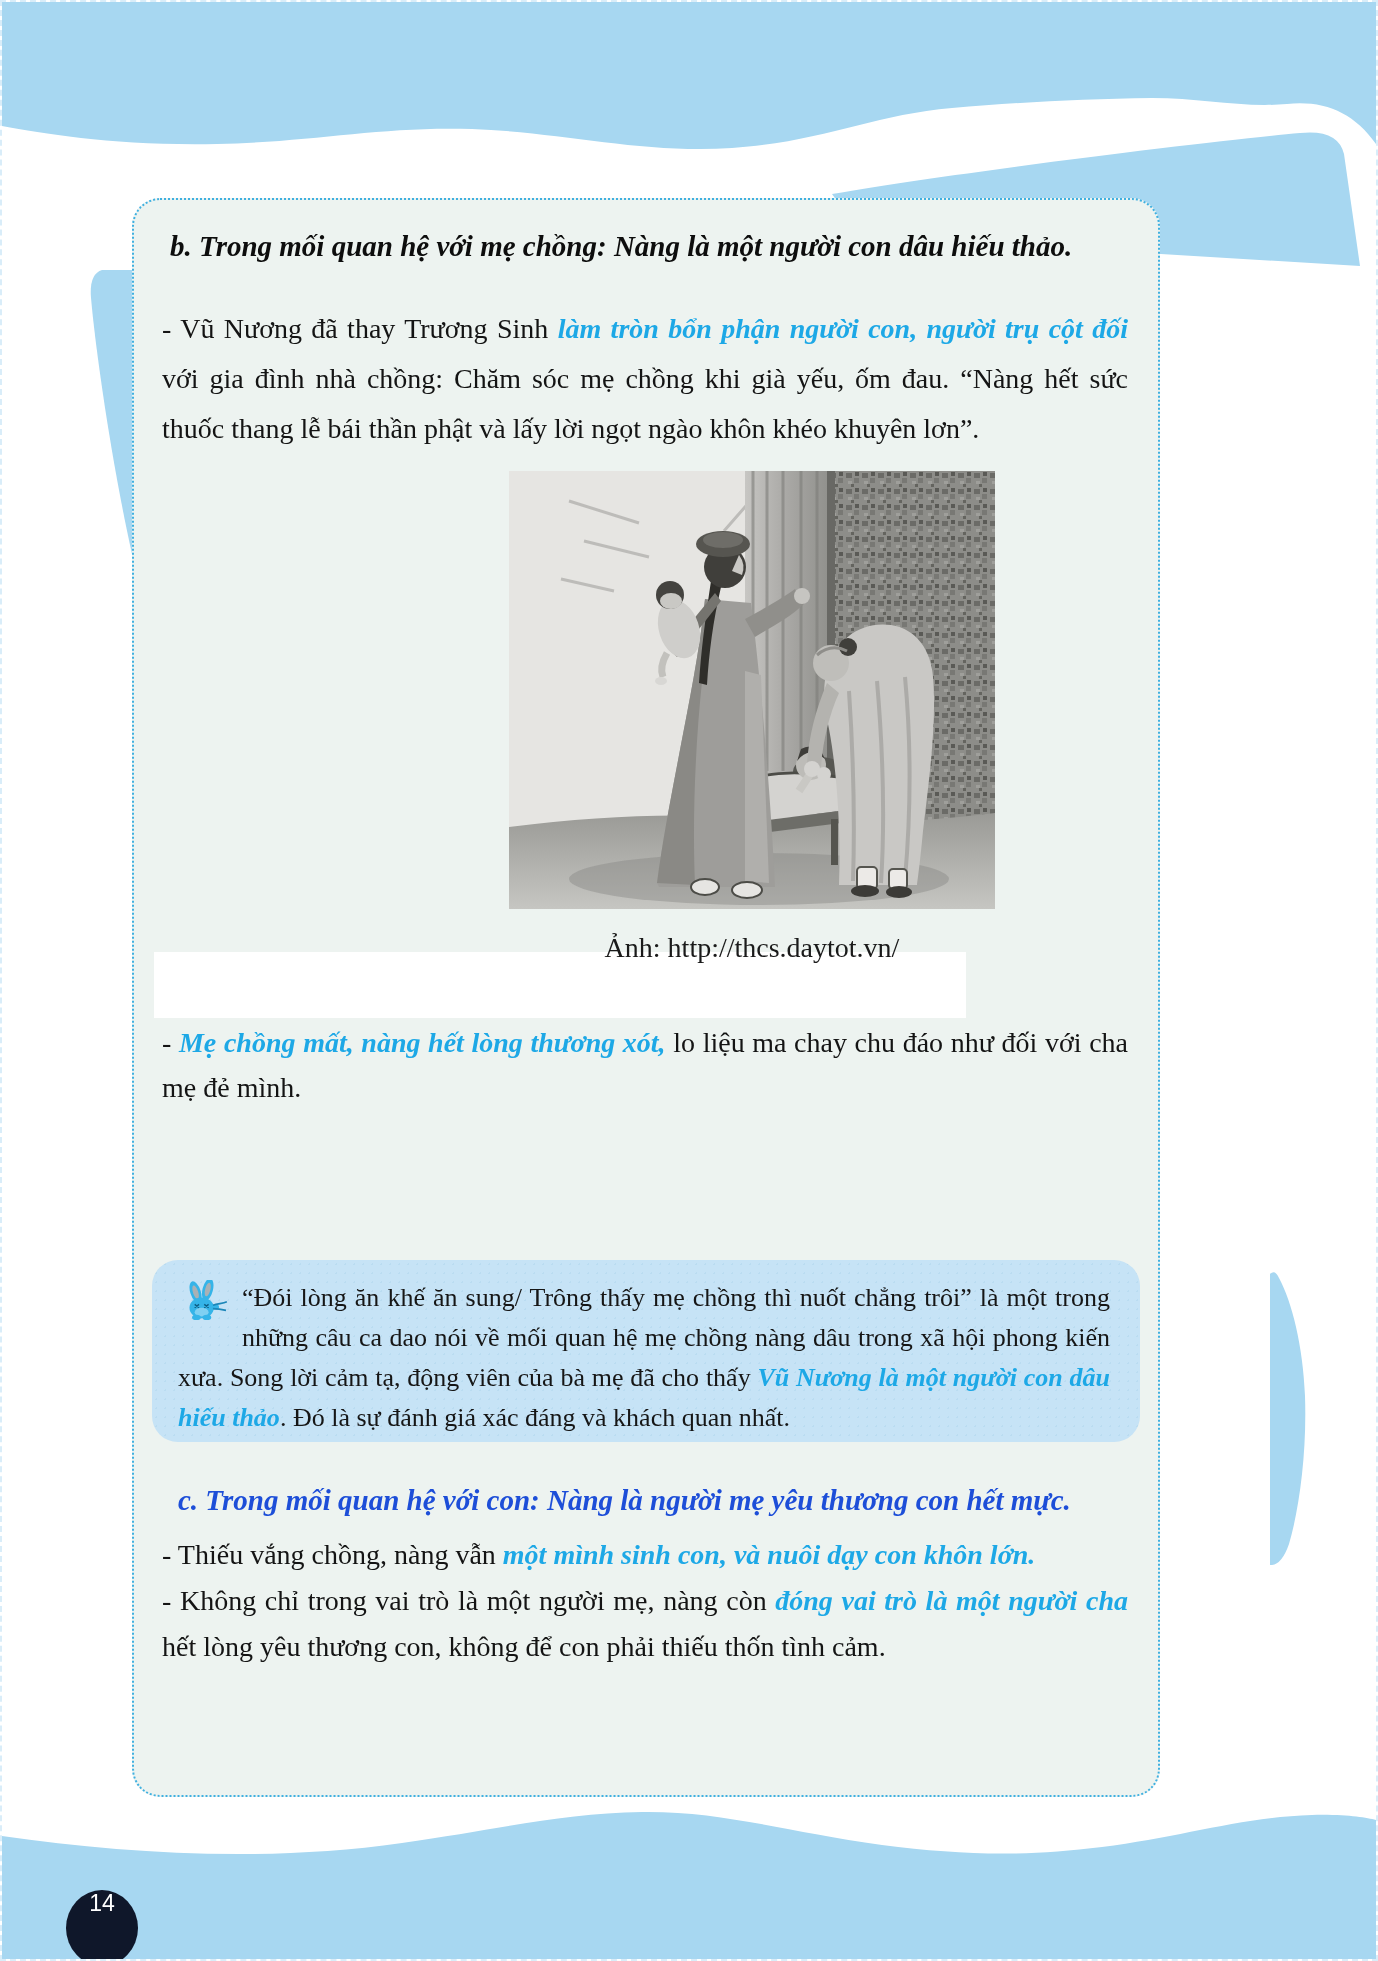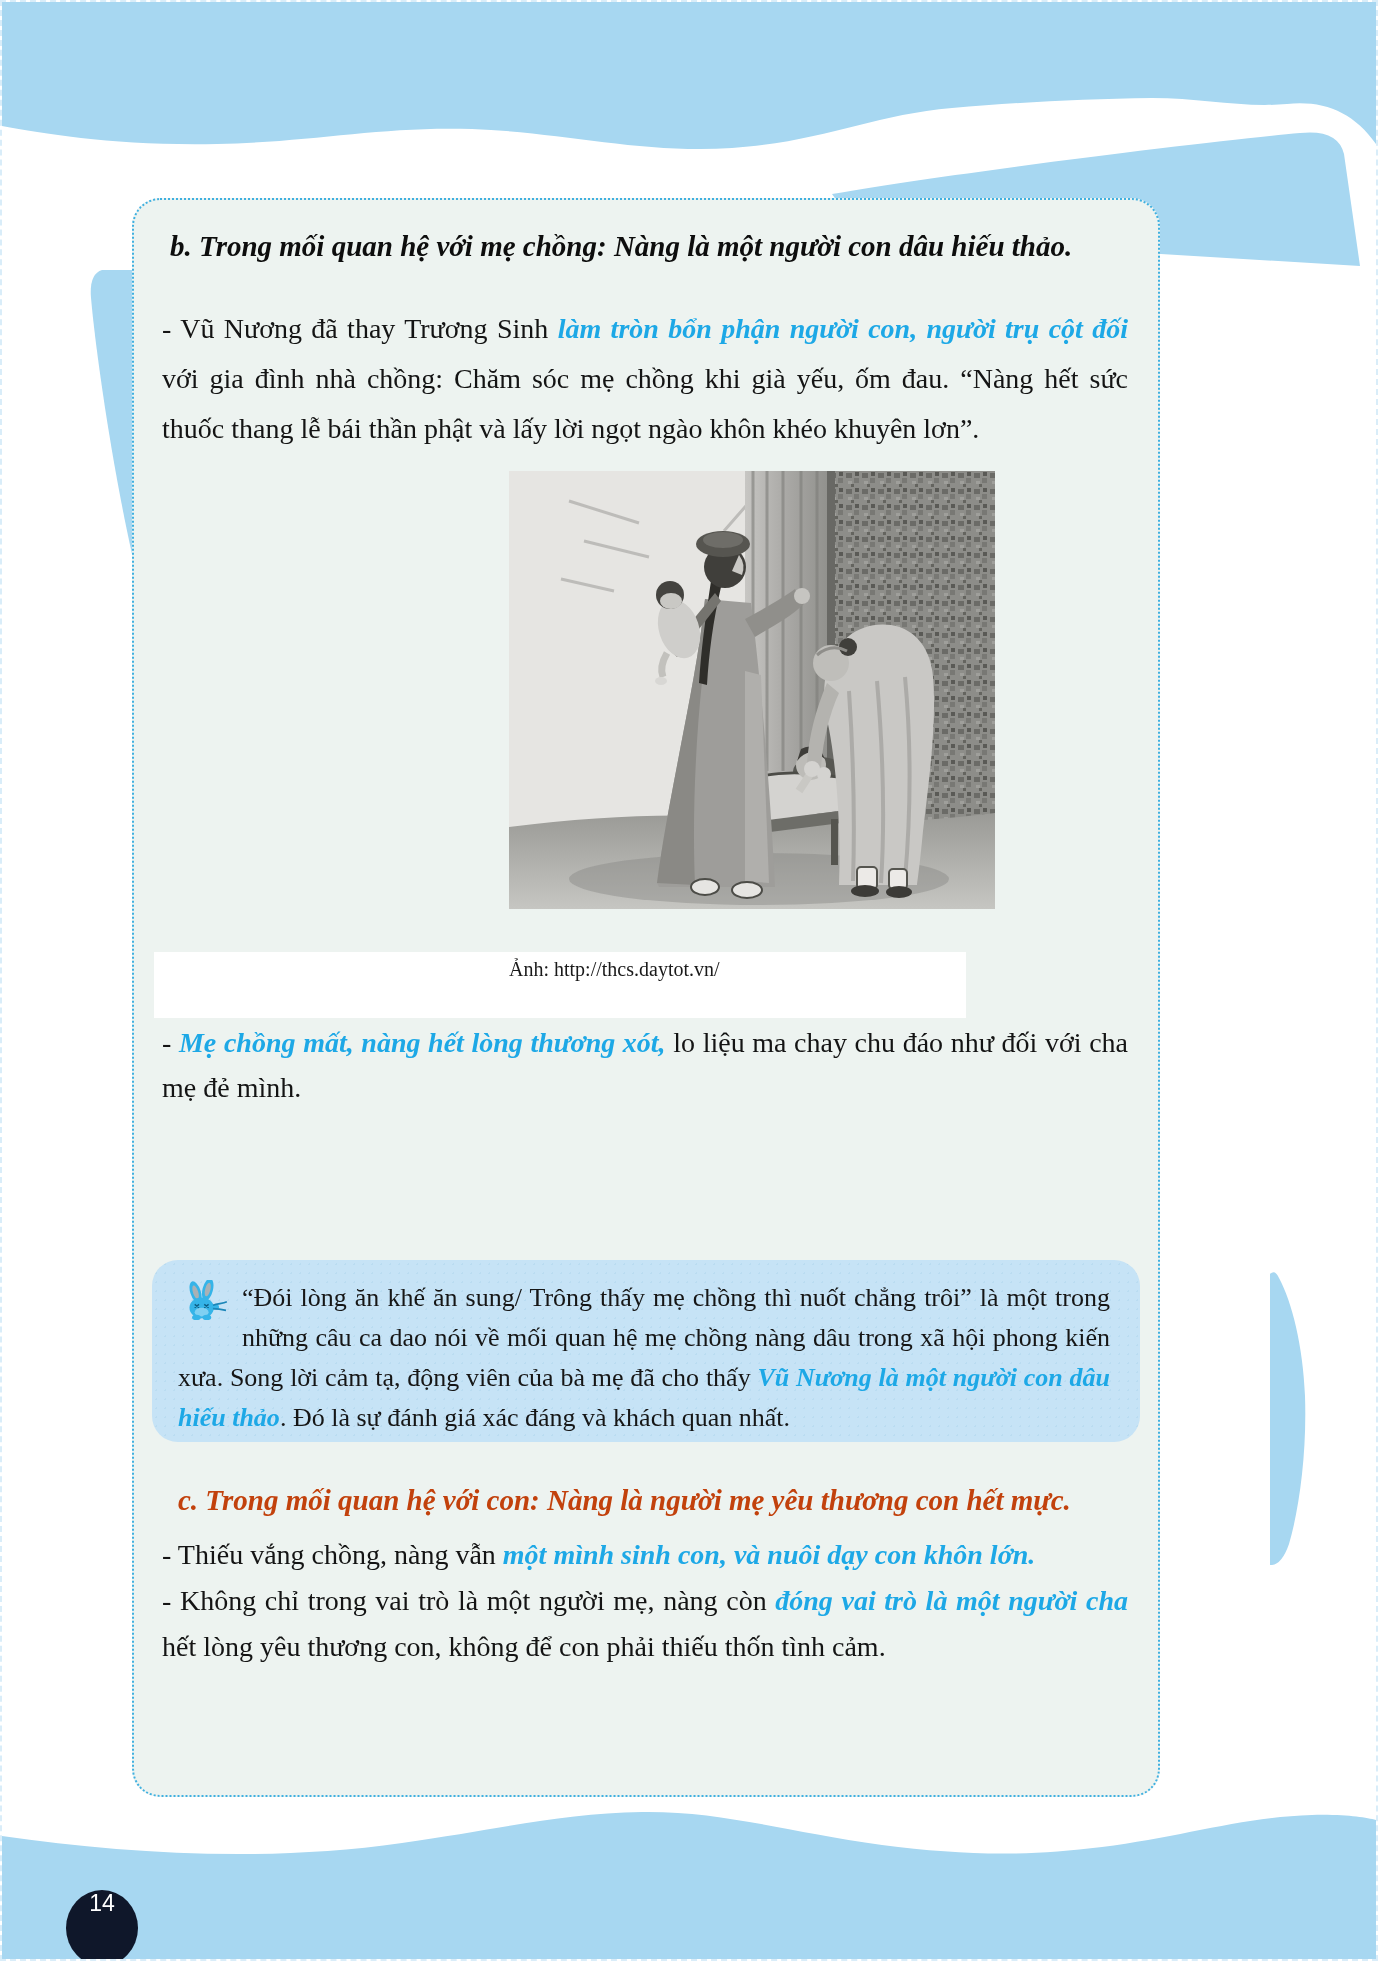--- a/index.html
+++ b/index.html
@@ -40,36 +40,36 @@
   .para { font-size:28px; text-align:justify; color:#141414; }
   .para-1 { position:absolute; top:104px; left:28px; right:30px; line-height:50px; }
   .accent { color:#1da8e6; font-weight:bold; font-style:italic; }
   .quote-italic { font-style:italic; }
   .figure-illustration { position:absolute; top:271px; left:375px; width:486px; height:438px; }
   .caption-band {
     position:absolute; top:752px; left:20px; width:812px; height:66px;
     background:#ffffff;
   }
   .figure-caption {
-    position:absolute; top:758px; left:375px; width:486px;
-    font-size:20px; color:#1a1a1a;
+    position:absolute; top:732px; left:375px; width:486px;
+    text-align:center; font-size:28px; color:#1a1a1a;
   }
   .para-main { position:absolute; top:820px; left:28px; right:30px; line-height:45px; font-size:28px; }
   .note-box {
     position:absolute; top:1060px; left:18px; right:18px;
     background:#c6e3f6;
     background-image:radial-gradient(#badcf1 1px, rgba(0,0,0,0) 1px);
     background-size:9px 9px;
     border-radius:26px; padding:18px 30px 4px 26px;
     font-size:26px; line-height:40px; text-align:justify;
   }
   .bunny { float:left; width:52px; height:40px; margin:2px 10px 0 2px; }
   .heading-c {
     position:absolute; top:1284px; left:44px; right:34px;
-    font-size:29px; font-weight:bold; font-style:italic; color:#c2410c;
+    font-size:29px; font-weight:bold; font-style:italic; color:#1d4ed8;
   }
   .para-c { position:absolute; top:1332px; left:28px; right:30px; line-height:46px; font-size:28px; }
   .para + .para { margin-top:0; }
 </style>
 </head>
 <body>
 
 <div class="page">
 
   <svg class="header-wave" viewBox="0 0 1378 175" preserveAspectRatio="none">

